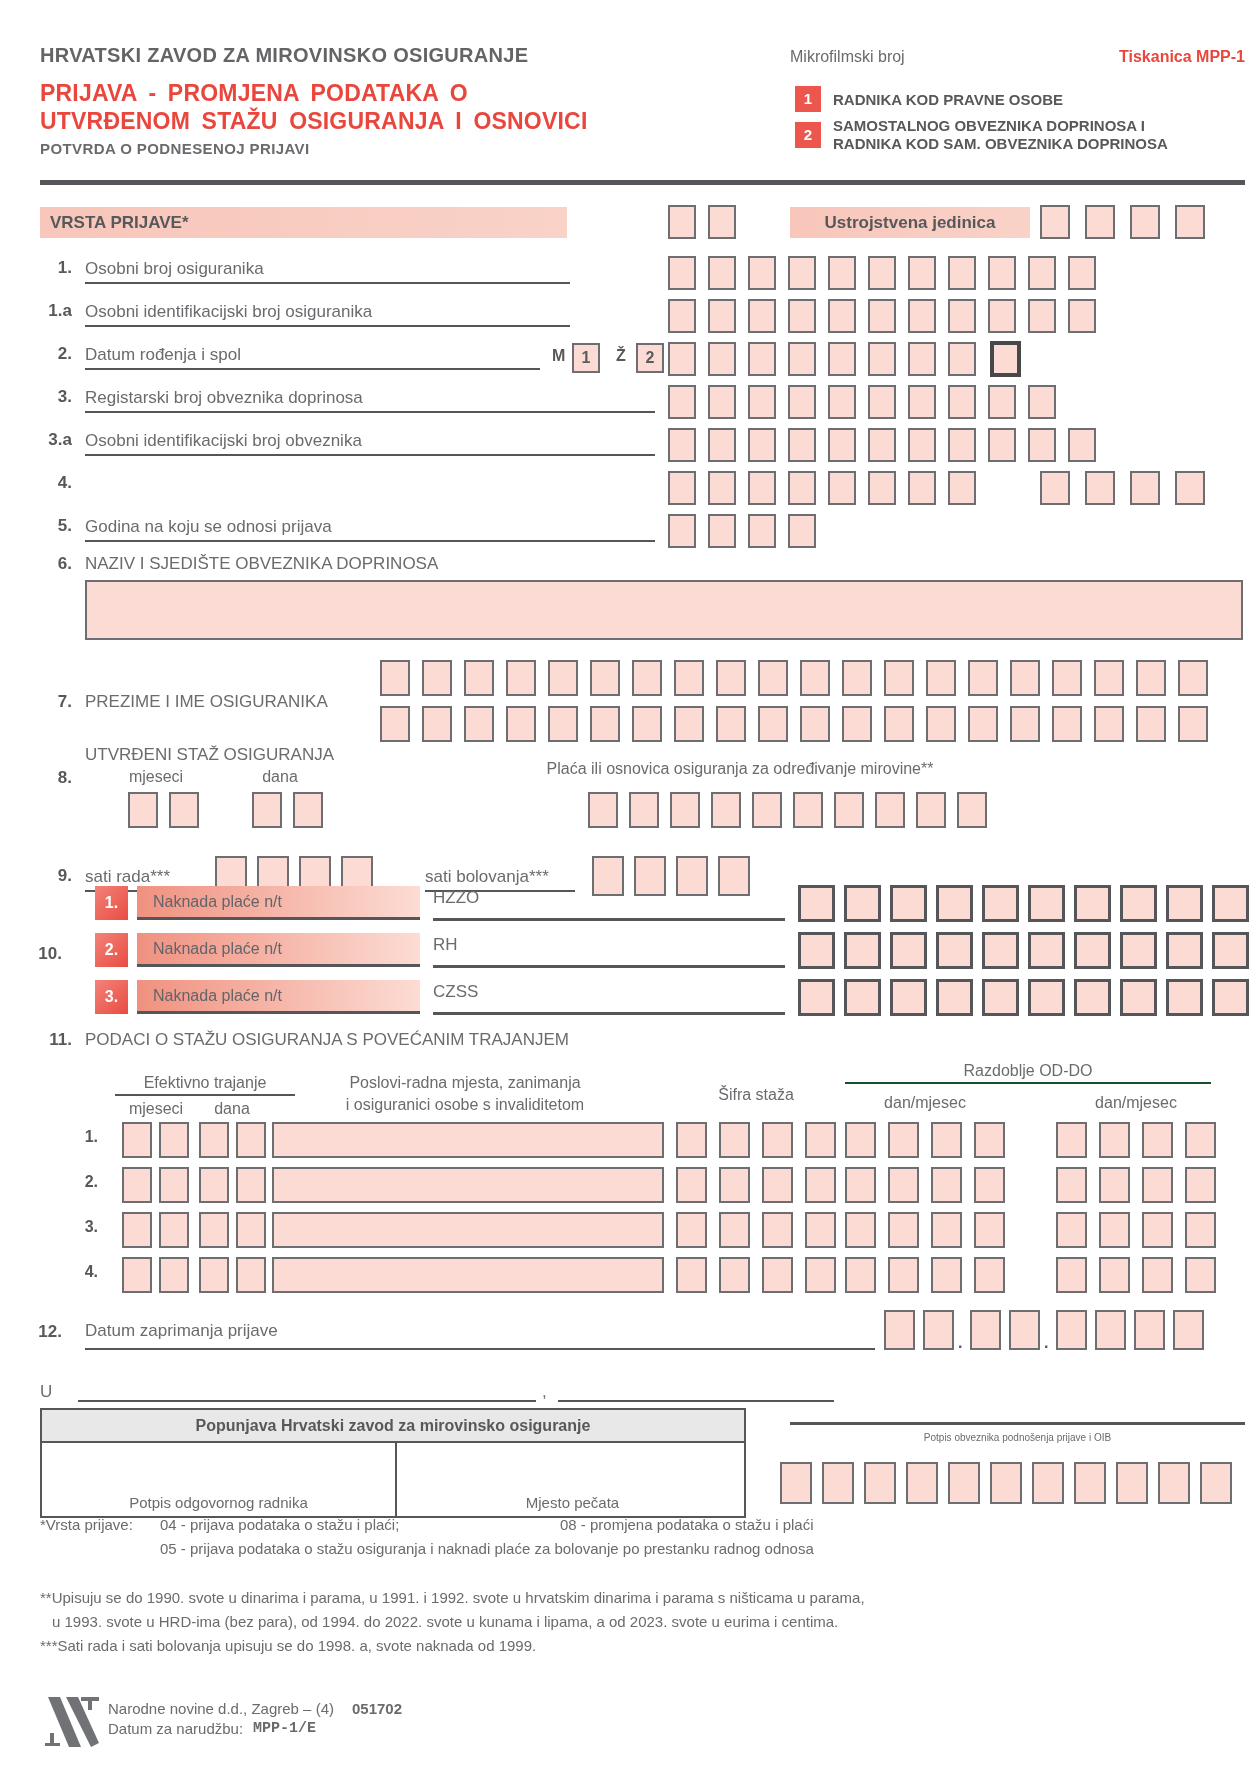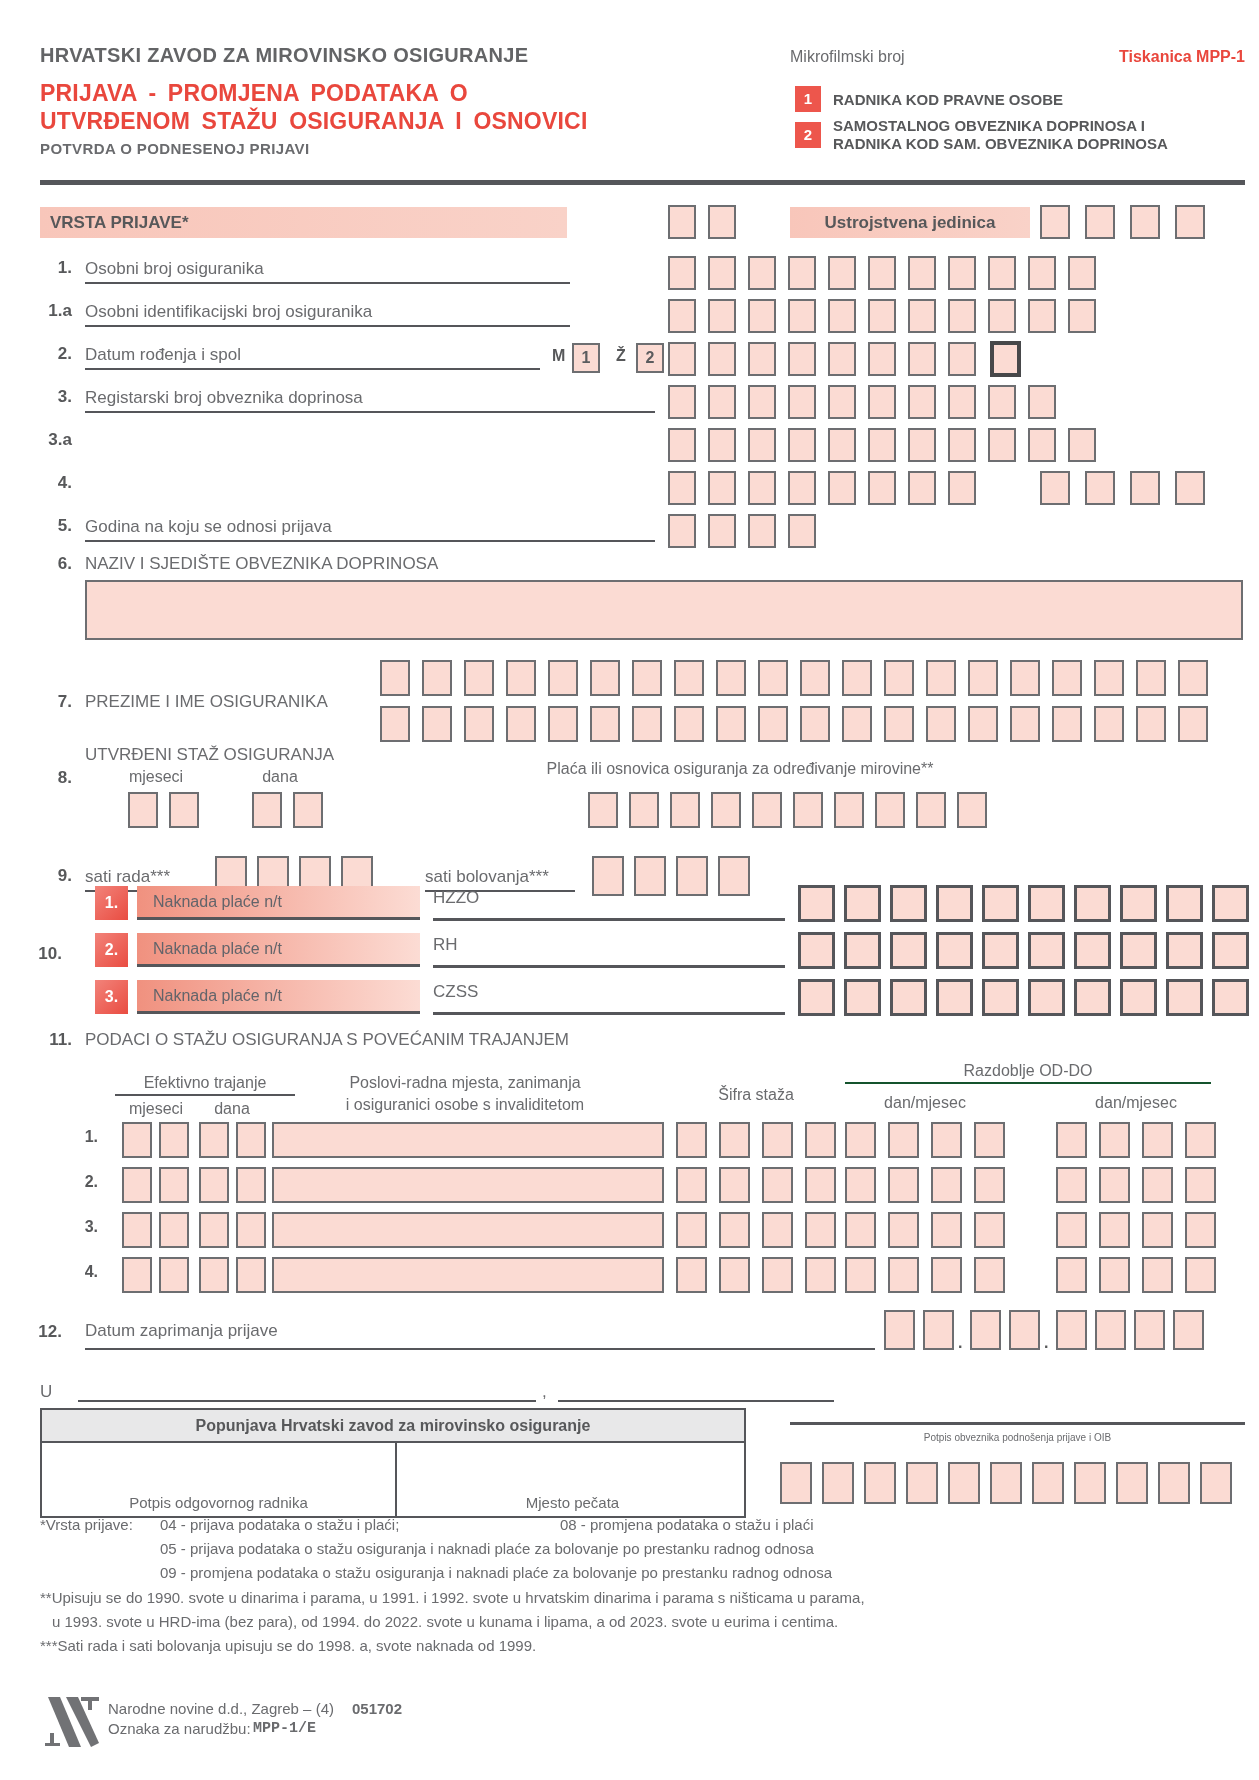--- a/index.html
+++ b/index.html
@@ -137,20 +137,21 @@
       <div class="cbox"></div>
       <div class="cbox"></div>
       <div class="cbox"></div>
       <div class="cbox"></div>
       <div class="cbox"></div>
       <div class="cbox"></div>
       <div class="cbox"></div>
     </div>
 
   <div class="abs num" style="left:30px;top:430px;">3.a</div>
+  <div class="abs flabel uline" style="left:85px;top:428px;width:570px;">Osobni identifikacijski broj obveznika</div>
   <div class="abs bgroup g-std" style="left:668px;top:428px;">
       <div class="cbox"></div>
       <div class="cbox"></div>
       <div class="cbox"></div>
       <div class="cbox"></div>
       <div class="cbox"></div>
       <div class="cbox"></div>
       <div class="cbox"></div>
       <div class="cbox"></div>
       <div class="cbox"></div>
@@ -501,33 +502,32 @@
       <div class="cbox"></div>
       <div class="cbox"></div>
       <div class="cbox"></div>
       <div class="cbox"></div>
     </div>
 
   <span class="abs fnote" style="left:40px;top:1516px;">*Vrsta prijave:</span>
   <span class="abs fnote" style="left:160px;top:1516px;">04 - prijava podataka o stažu i plaći;</span>
   <span class="abs fnote" style="left:560px;top:1516px;">08 - promjena podataka o stažu i plaći</span>
   <span class="abs fnote" style="left:160px;top:1540px;">05 - prijava podataka o stažu osiguranja i naknadi plaće za bolovanje po prestanku radnog odnosa</span>
-  <span class="abs fnote" style="left:160px;top:1564px;">09 - promjena podataka o stažu osiguranja i naknadi plaće za bolovanje po prestanku radnog odnosa</span>
   <span class="abs fnote" style="left:40px;top:1589px;">**Upisuju se do 1990. svote u dinarima i parama, u 1991. i 1992. svote u hrvatskim dinarima i parama s ništicama u parama,</span>
   <span class="abs fnote" style="left:52px;top:1613px;">u 1993. svote u HRD-ima (bez para), od 1994. do 2022. svote u kunama i lipama, a od 2023. svote u eurima i centima.</span>
   <span class="abs fnote" style="left:40px;top:1637px;">***Sati rada i sati bolovanja upisuju se do 1998. a, svote naknada od 1999.</span>
 
   <svg class="abs" style="left:45px;top:1697px;" width="54" height="50" viewBox="0 0 54 50">
     <g fill="#717275">
       <polygon points="3,0 15,0 36,50 24,50"></polygon>
       <polygon points="21,0 33,0 54,46 46,50"></polygon>
       <rect x="36" y="0" width="18" height="4"></rect>
       <rect x="43" y="0" width="4" height="13"></rect>
       <rect x="5" y="36" width="4" height="12"></rect>
       <rect x="0" y="46" width="15" height="3"></rect>
     </g>
   </svg>
   <span class="abs small" style="left:108px;top:1700px;">Narodne novine d.d., Zagreb – (4)</span>
   <span class="abs small" style="left:352px;top:1700px;font-weight:bold;">051702</span>
-  <span class="abs small" style="left:108px;top:1720px;">Oznaka za narudžbu:</span>
+  <span class="abs small" style="left:108px;top:1720px;">Datum za narudžbu:</span>
   <span class="abs small" style="left:253px;top:1720px;font-weight:bold;font-family:Liberation Mono, monospace;">MPP-1/E</span>
 
 </div>
 
 </body></html>

